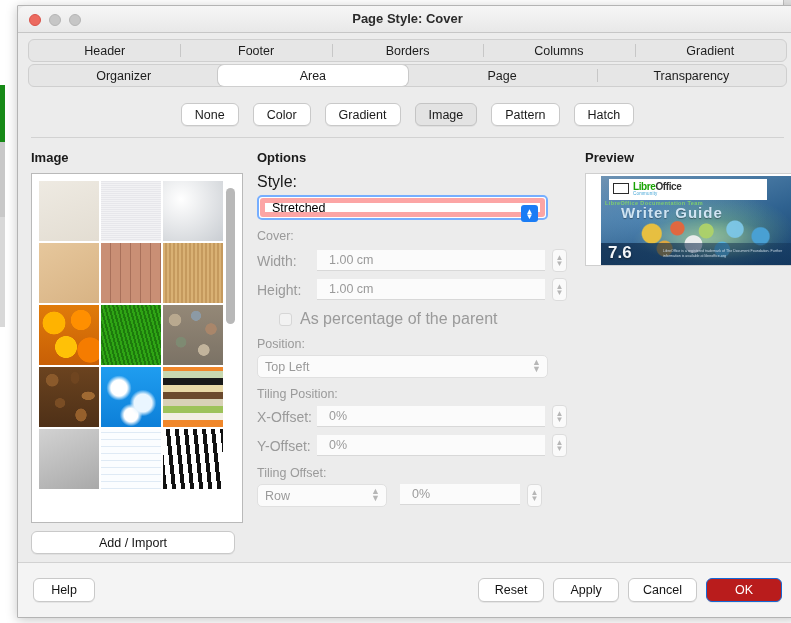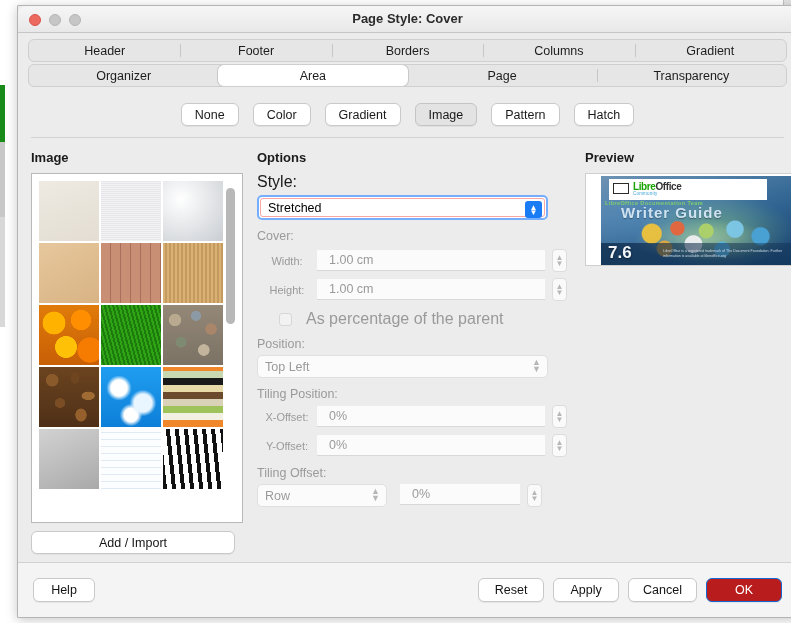--- a/index.html
+++ b/index.html
@@ -207,21 +207,21 @@
     position: relative;
     width: 291px; height: 25px;
     border: 2px solid #76aeff;
     border-radius: 5px;
     background: #ffffff;
     padding: 1px;
   }
   #style-combo {
     position: relative;
     width: 100%; height: 100%;
-    border: 1px solid #fca5a5;
+    border: 5px solid #fca5a5;
     border-radius: 3px;
     background: #ffffff;
     display: flex; align-items: center;
   }
   #style-combo-value {
     font-size: 12.5px; color: #000000;
     padding-left: 7px;
   }
   #style-stepper {
     position: absolute; right: 2px; top: 2px;
@@ -229,21 +229,21 @@
     background: #1a7cf5;
     border-radius: 3px;
     display: flex; flex-direction: column;
     align-items: center; justify-content: center;
     cursor: default;
   }
   .step-glyph { display: block; line-height: 5px; font-size: 8px; color: #fff; }
 
   
   .spin-row { display: flex; align-items: center; margin-top: 6px; }
-  .spin-row .row-label { width: 60px; font-size: 11px; text-align: center; }
+  .spin-row .row-label { width: 60px; font-size: 14px; }
   .spin-field {
     flex: 1 1 auto; height: 21px;
     background: #fbfbfb;
     border: none;
     border-bottom: 1px solid #d8d8d8;
     display: flex; align-items: center;
     padding-left: 12px;
     font-size: 12.5px; color: #9a9a9a;
   }
   .stepper {
@@ -252,21 +252,21 @@
     background: #fafafa;
     border: 1px solid #dcdcdc;
     border-radius: 4px;
     display: flex; flex-direction: column;
     align-items: center; justify-content: center;
     cursor: default;
   }
   .stepper span { display: block; line-height: 6px; font-size: 8px; color: #b6b6b6; }
 
   
-  #pct-row { display: flex; align-items: center; margin-top: 9px; padding-left: 22px; gap: 6px; }
+  #pct-row { display: flex; align-items: center; margin-top: 9px; padding-left: 22px; }
   #pct-checkbox {
     width: 13px; height: 13px;
     background: #f2f2f2;
     border: 1px solid #d6d6d6;
     border-radius: 3px;
     margin-right: 8px;
     cursor: default;
   }
 
   

